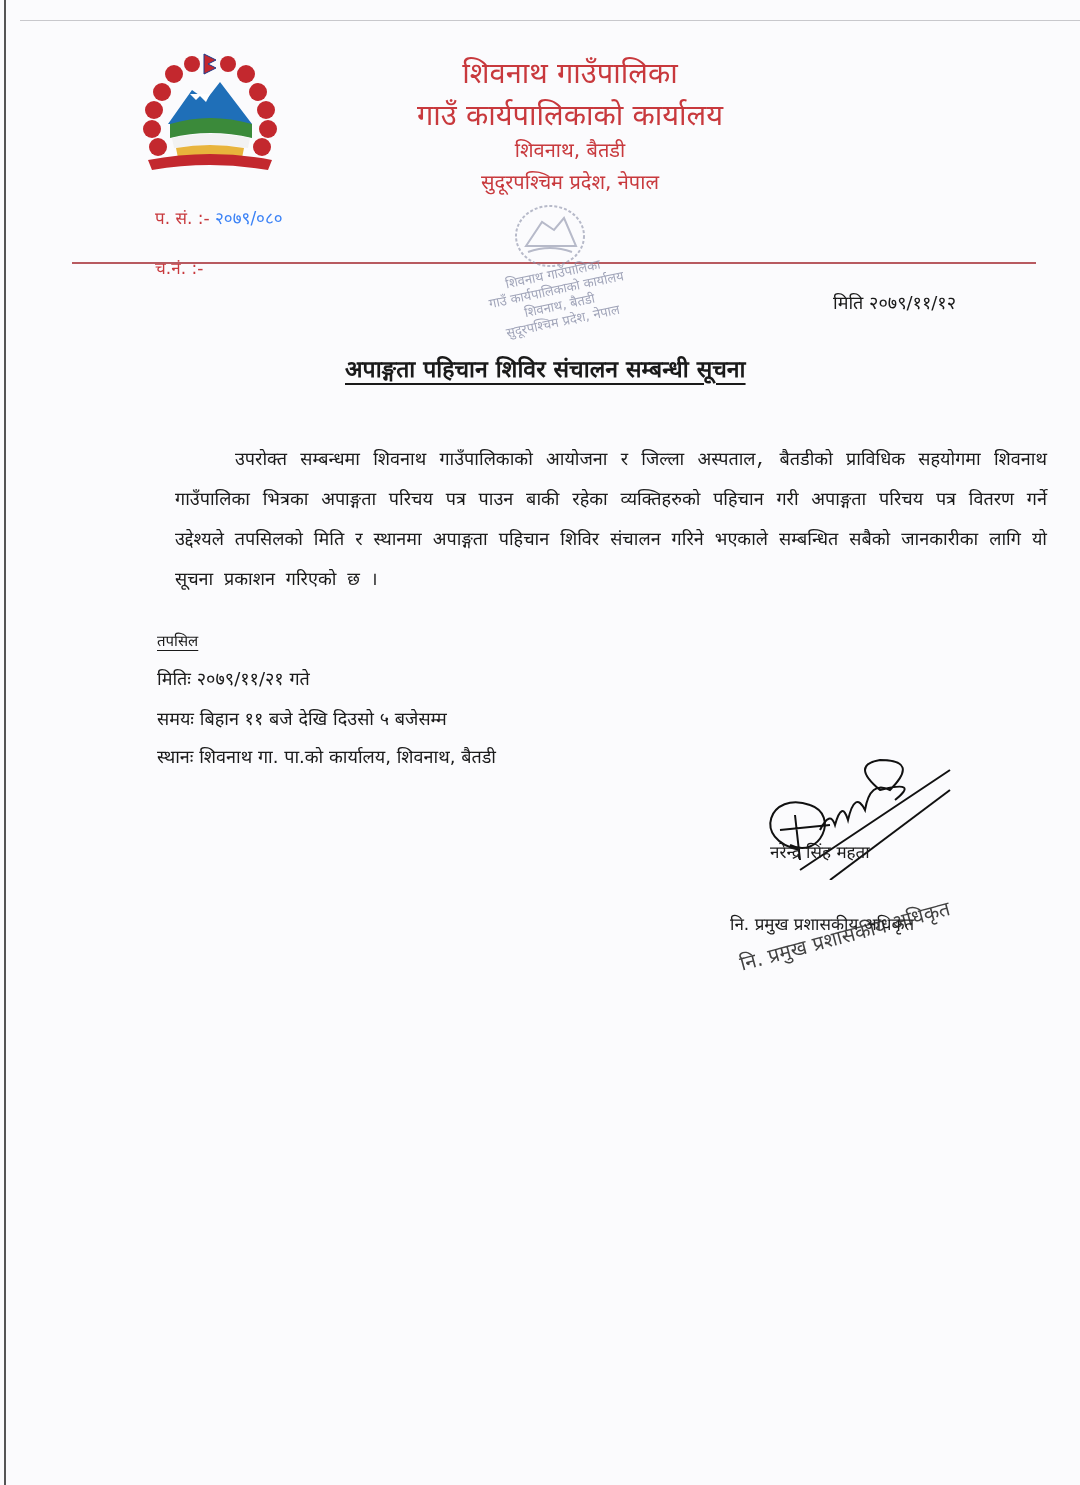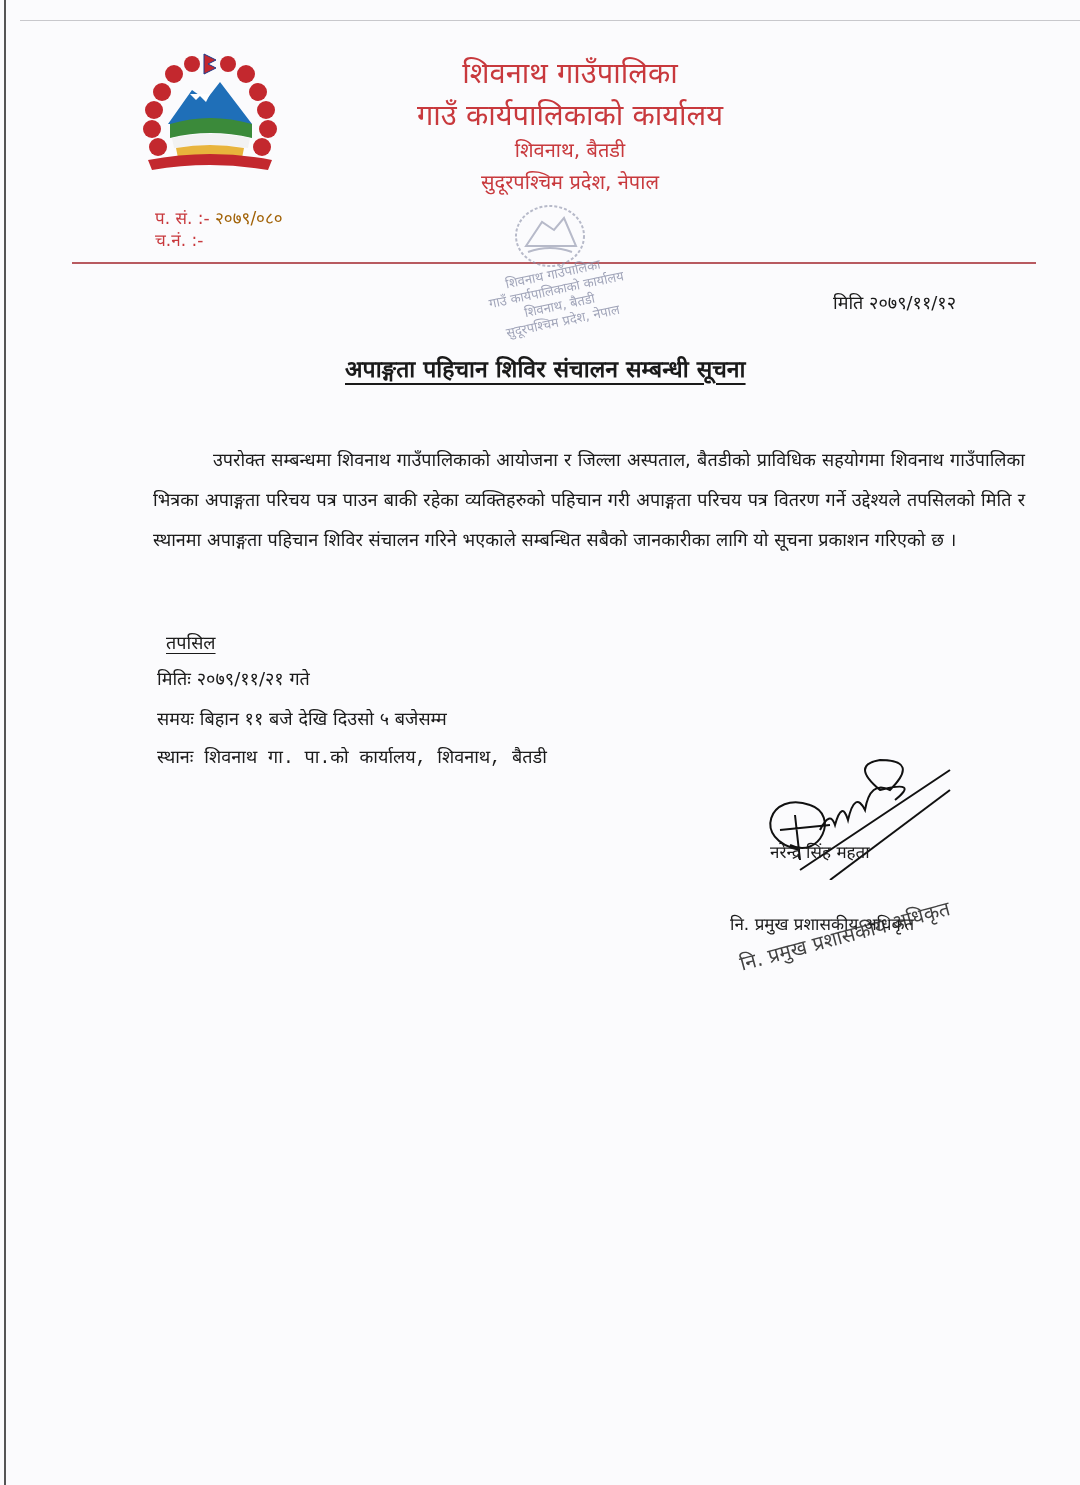--- a/index.html
+++ b/index.html
@@ -17,45 +17,44 @@
       position: absolute; left: 4px; top: 0; width: 2px; height: 1485px;
       background: #555;
     }
     .emblem { position: absolute; left: 140px; top: 52px; width: 140px; height: 130px; }
     .head-red { color: #c8393d; position: absolute; text-align: center; white-space: nowrap; }
     .h1 { left: 400px; width: 340px; top: 52px; font-size: 29px; }
     .h2 { left: 400px; width: 340px; top: 94px; font-size: 29px; }
     .h3 { left: 400px; width: 340px; top: 136px; font-size: 20px; }
     .h4 { left: 400px; width: 340px; top: 168px; font-size: 20px; }
     .ref { position: absolute; left: 155px; color: #c8393d; font-size: 17px; white-space: nowrap; }
-    .ref .num { color: #a16207; }
+    .ref .num { color: #3b82f6; }
     .ref1 { top: 206px; }
-    .ref2 { top: 228px; }
+    .ref2 { top: 256px; }
     .divider { position: absolute; left: 72px; top: 262px; width: 964px; height: 2px; background: #b85a60; }
     .stamp-emblem { position: absolute; left: 510px; top: 200px; width: 80px; height: 70px; opacity: .6; }
     .stamp-text {
       position: absolute; left: 478px; top: 266px; width: 160px; color: #8a8fa8;
       font-size: 13px; line-height: 16px; text-align: center; transform: rotate(-12deg); opacity: .8;
     }
     .date { position: absolute; left: 833px; top: 290px; font-size: 18px; white-space: nowrap; }
     .title {
       position: absolute; left: 345px; top: 352px; font-size: 23px; font-weight: bold;
       text-decoration: underline; text-decoration-thickness: 2px; text-underline-offset: 6px; white-space: nowrap;
     }
     .body-para {
-      position: absolute; left: 153px; top: 440px; width: 872px; font-size: 18px; line-height: 40px;
-      text-align: justify; text-indent: 60px;
+      position: absolute; left: 175px; top: 440px; width: 872px; font-size: 18px; line-height: 40px;
+      text-align: justify; text-indent: 60px; font-family: Liberation Mono, monospace;
     }
     .tapasil-head {
-      position: absolute; left: 157px; top: 630px; font-size: 18px; text-decoration: underline;
+      position: absolute; left: 157px; top: 630px; font-size: 15px; text-decoration: underline;
       text-underline-offset: 4px;
-      margin-left: 9px;
     }
     .detail { position: absolute; left: 157px; font-size: 18px; white-space: nowrap; }
-    .d1 { top: 666px; } .d2 { top: 706px; } .d3 { top: 744px; font-family: Liberation Mono, monospace; }
+    .d1 { top: 666px; } .d2 { top: 706px; } .d3 { top: 744px; }
     .signature { position: absolute; left: 760px; top: 730px; width: 210px; height: 150px; }
     .sig-name { position: absolute; left: 770px; top: 840px; font-size: 17px; white-space: nowrap; }
     .sig-title { position: absolute; left: 730px; top: 912px; font-size: 17px; white-space: nowrap; }
     .sig-stamp {
       position: absolute; left: 740px; top: 950px; font-size: 20px; white-space: nowrap;
       color: #222; transform: rotate(-15deg); transform-origin: left center; opacity: .85;
     }
   </style>
 </head>
 <body>

